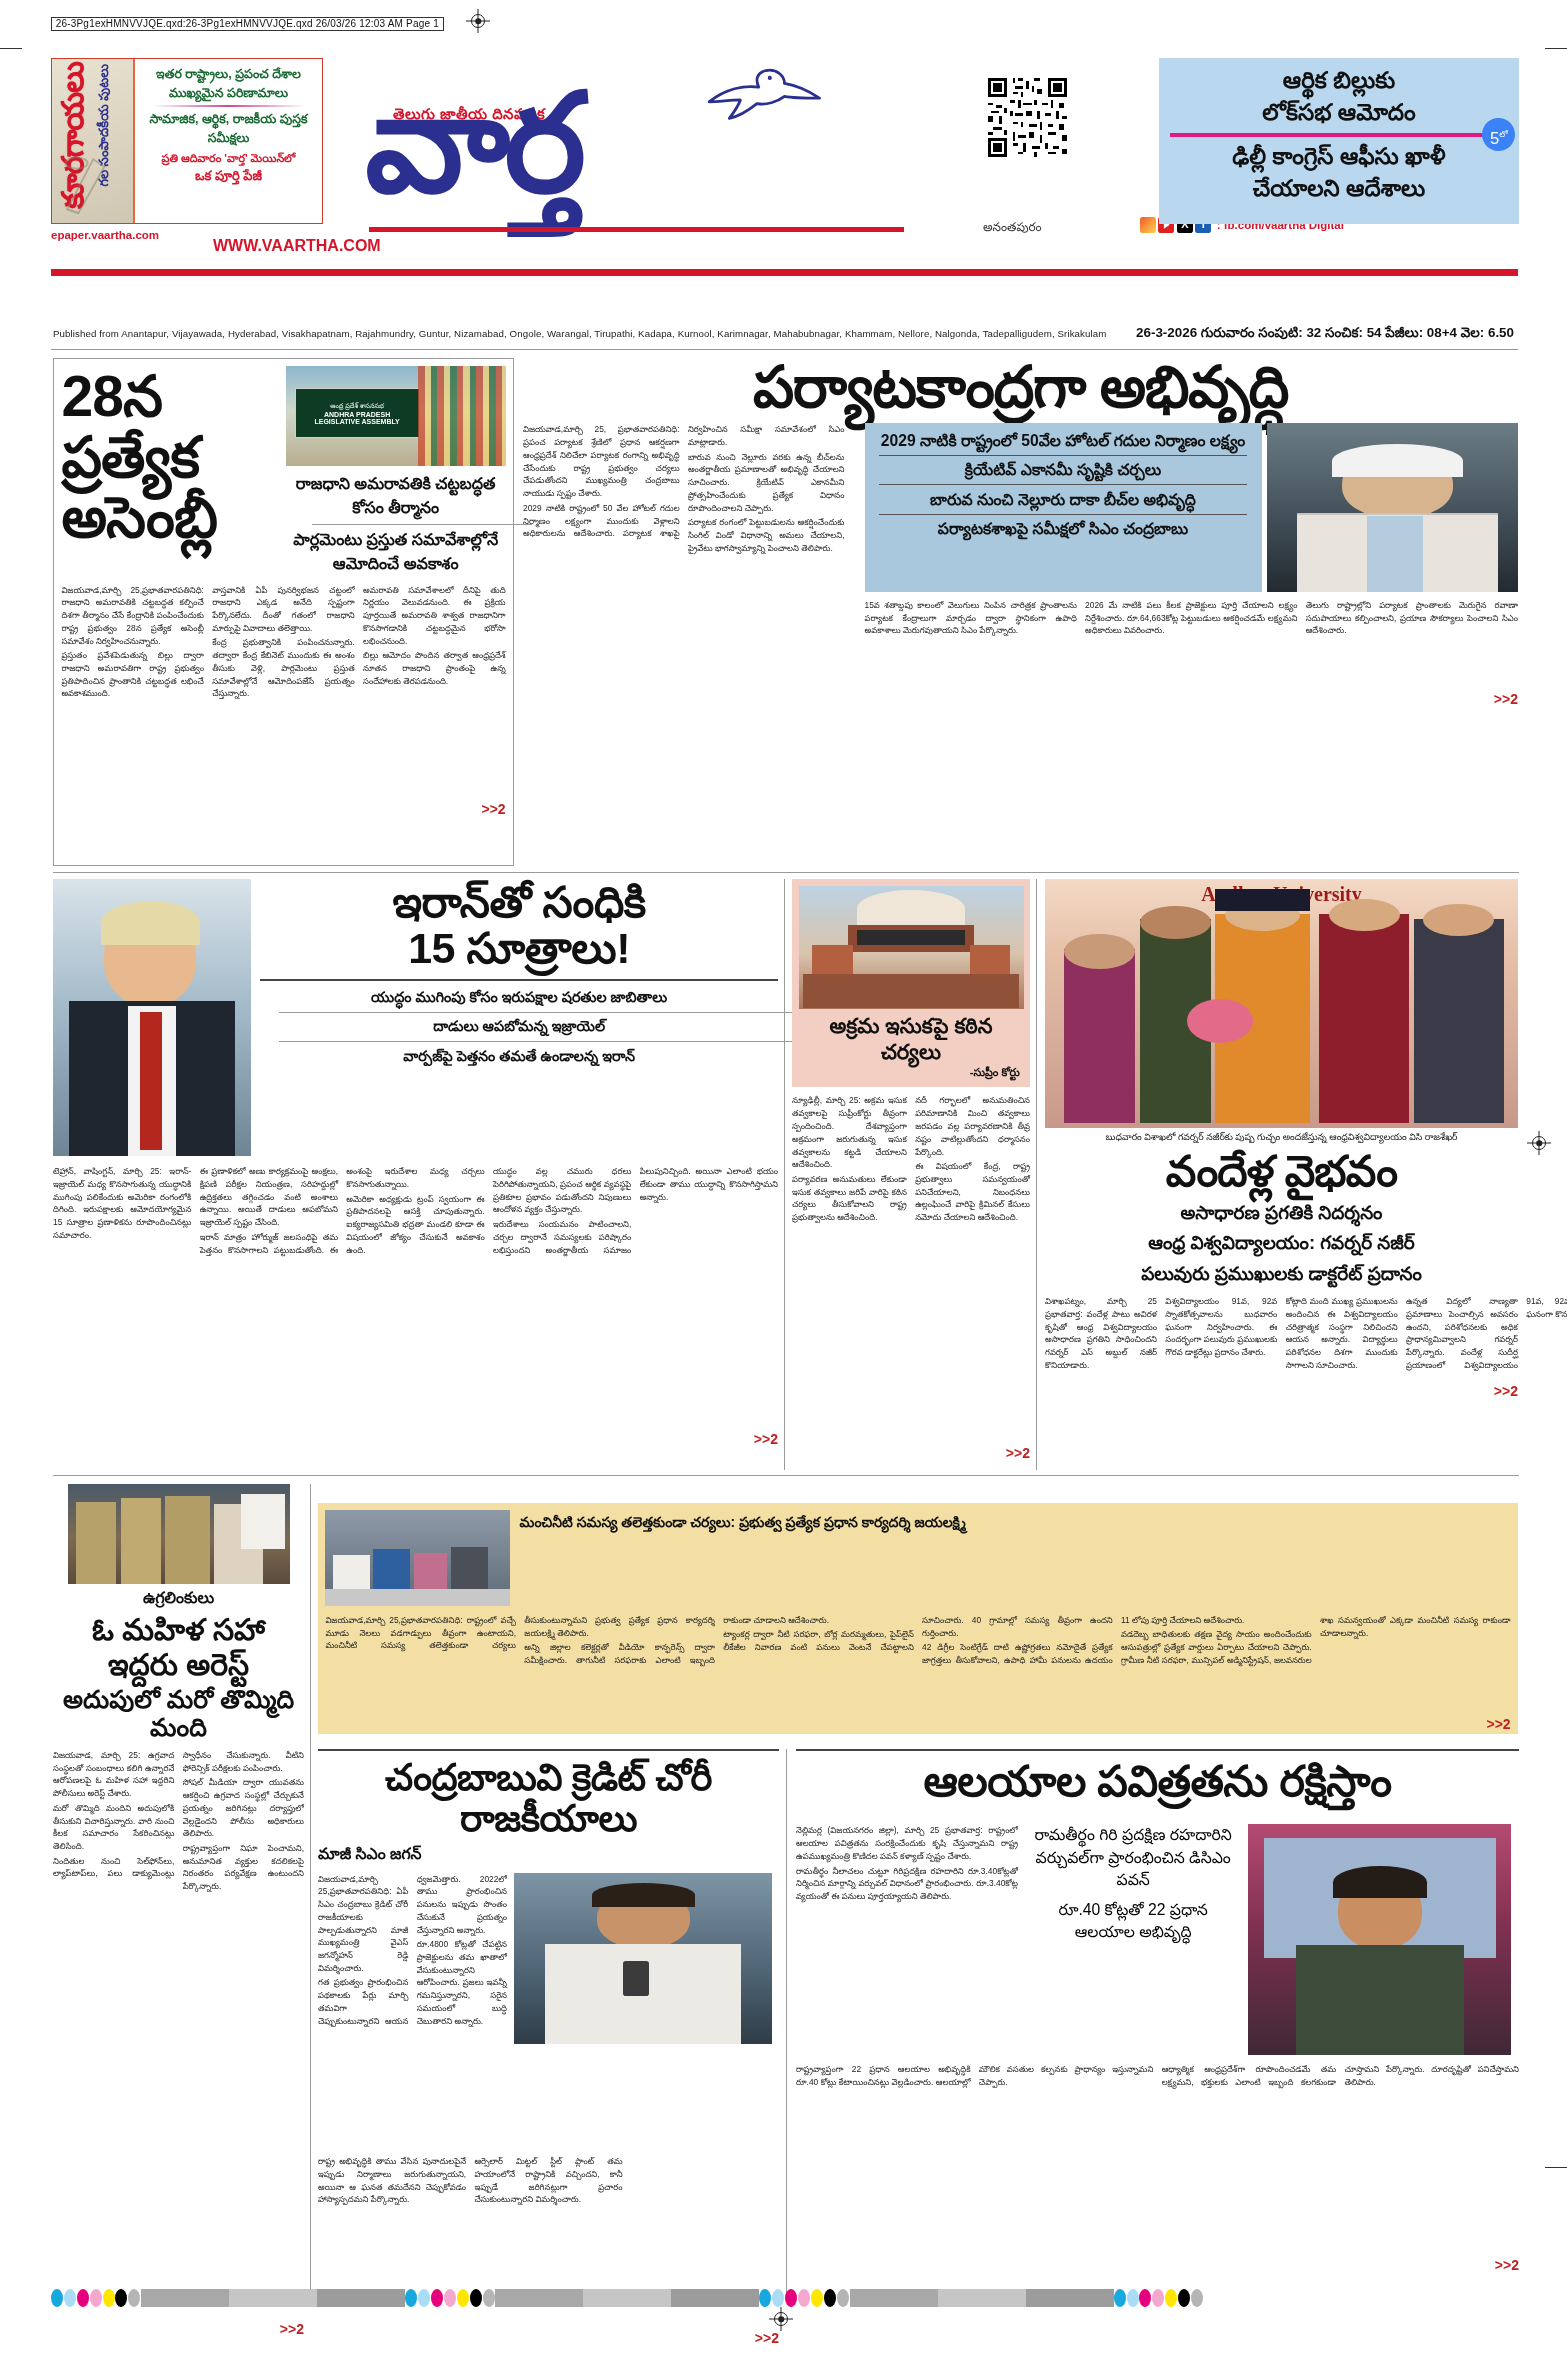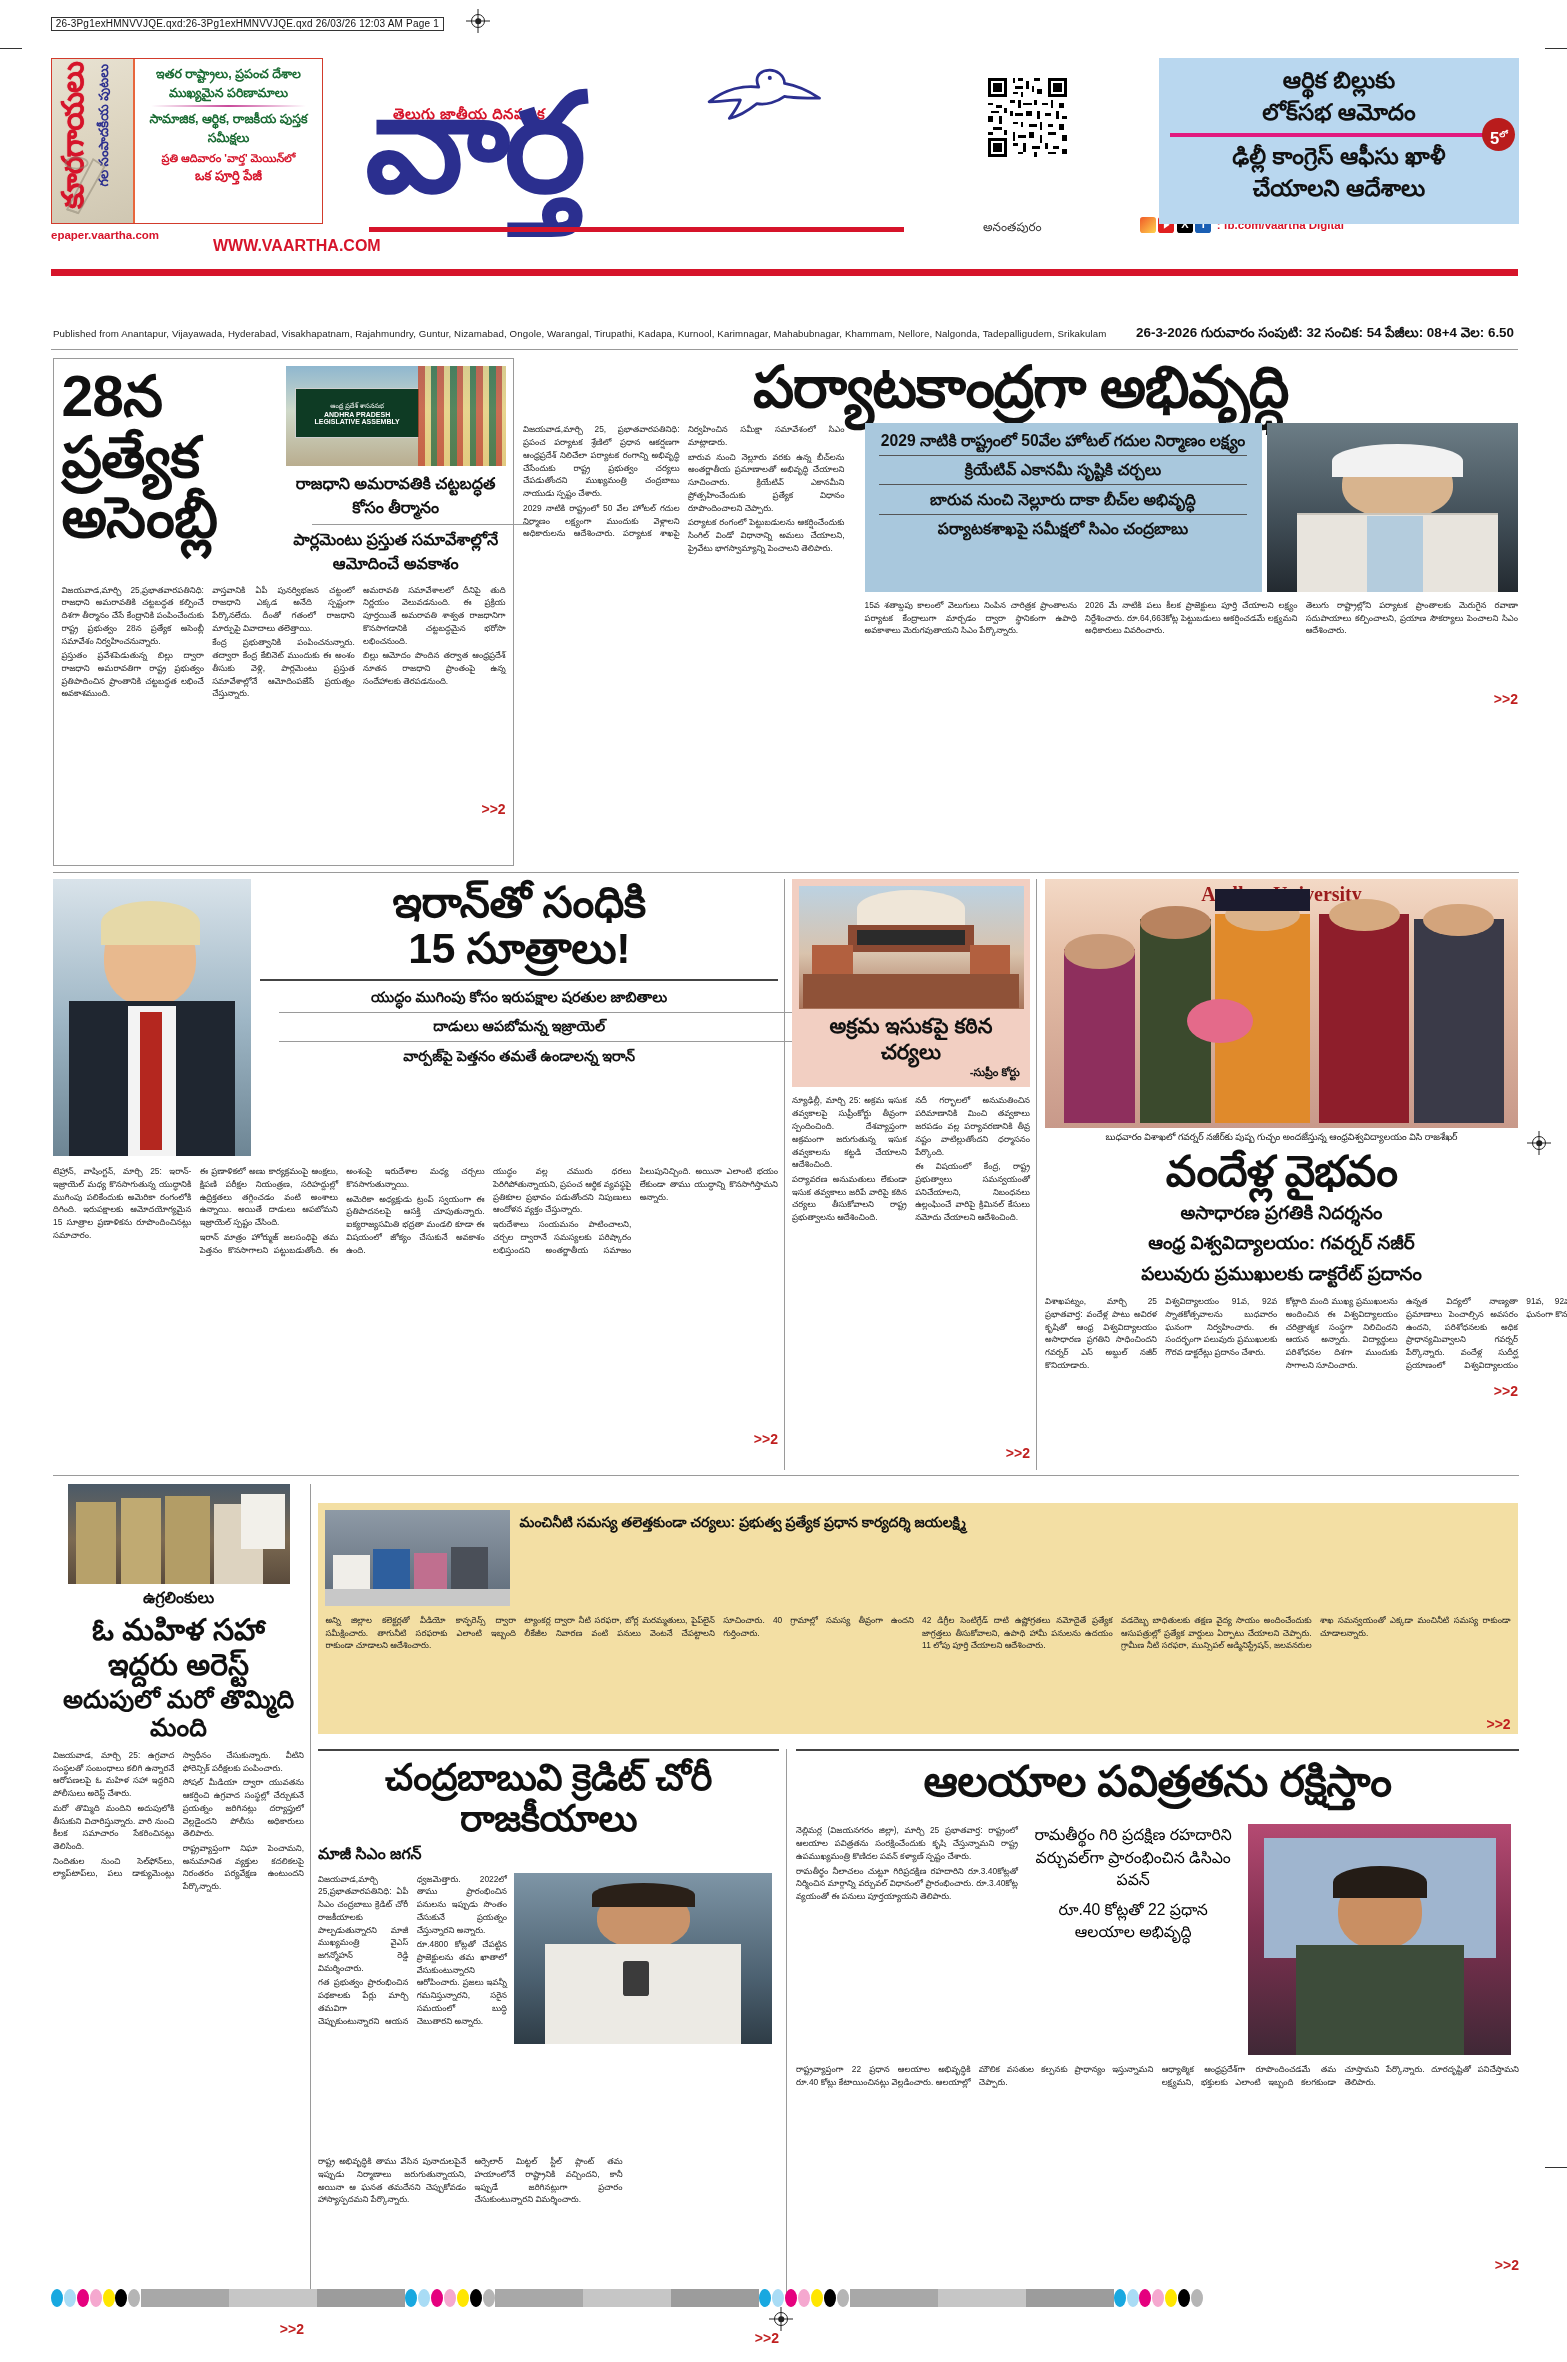--- a/index.html
+++ b/index.html
@@ -75,21 +75,21 @@
   .social .lbl{font-size:11.5px;color:#d6142a;font-weight:bold;margin-left:2.8px;}
 
   .top-right-box{
     position:absolute;left:1108px;top:-7.4px;width:360px;height:166px;background:#b9d7ef;
     text-align:center;padding-top:7.4px;box-sizing:border-box;
   }
   .top-right-box .tl{font-size:23px;font-weight:bold;color:#111;line-height:1.38;}
   .trb-rule{position:relative;height:3.7px;background:#e2197f;margin:4.6px 11px 4.6px 11px;}
   .trb-badge{
     position:absolute;right:-7.4px;top:-14.8px;width:33px;height:33px;border-radius:50%;
-    background:#b91c1c;color:#fff;font-size:16.6px;font-weight:bold;line-height:33px;text-align:center;
+    background:#3b82f6;color:#fff;font-size:16.6px;font-weight:normal;line-height:33px;text-align:center;
   }
   .trb-badge sup{font-size:8.3px;}
 
   .mast-rule{position:absolute;left:51px;top:269px;width:1467px;height:6.5px;background:#d6142a;}
 
   .pubinfo{position:absolute;left:53px;top:328px;font-size:9.7px;color:#222;letter-spacing:0.1px;white-space:nowrap;}
   .dateline{position:absolute;right:53px;top:325px;font-size:13.4px;font-weight:bold;color:#111;white-space:nowrap;}
   .mast-rule2{position:absolute;left:51px;top:349px;width:1467px;height:1.4px;background:#999;}
 
   
@@ -485,20 +485,21 @@
         <div style="position:absolute;left:26%;top:40%;width:20%;height:60%;background:#2e5f9e;"></div>
         <div style="position:absolute;left:48%;top:44%;width:18%;height:56%;background:#c06f8f;"></div>
         <div style="position:absolute;left:68%;top:38%;width:20%;height:62%;background:#4a4f58;"></div>
         <div style="position:absolute;left:0;bottom:0;width:100%;height:18%;background:#c8c8c8;"></div>
       </div>
       <div style="flex:1;">
         <div class="band-sub" style="margin-top:3.7px;">మంచినీటి సమస్య తలెత్తకుండా చర్యలు: ప్రభుత్వ ప్రత్యేక ప్రధాన కార్యదర్శి జయలక్ష్మి</div>
       </div>
     </div>
     <div class="body-col tel" style="margin-top:7.4px;column-count:6;height:102px;">
+      <p>విజయవాడ,మార్చి 25,ప్రభాతవారపతినిధి: రాష్ట్రంలో వచ్చే మూడు నెలలు వడగాడ్పులు తీవ్రంగా ఉంటాయని, మంచినీటి సమస్య తలెత్తకుండా చర్యలు తీసుకుంటున్నామని ప్రభుత్వ ప్రత్యేక ప్రధాన కార్యదర్శి జయలక్ష్మి తెలిపారు.</p>
       <p>అన్ని జిల్లాల కలెక్టర్లతో వీడియో కాన్ఫరెన్స్ ద్వారా సమీక్షించారు. తాగునీటి సరఫరాకు ఎలాంటి ఇబ్బంది రాకుండా చూడాలని ఆదేశించారు.</p>
       <p>ట్యాంకర్ల ద్వారా నీటి సరఫరా, బోర్ల మరమ్మతులు, పైప్‌లైన్ లీకేజీల నివారణ వంటి పనులు వెంటనే చేపట్టాలని సూచించారు. 40 గ్రామాల్లో సమస్య తీవ్రంగా ఉందని గుర్తించారు.</p>
       <p>42 డిగ్రీల సెంటిగ్రేడ్ దాటి ఉష్ణోగ్రతలు నమోదైతే ప్రత్యేక జాగ్రత్తలు తీసుకోవాలని, ఉపాధి హామీ పనులను ఉదయం 11 లోపు పూర్తి చేయాలని ఆదేశించారు.</p>
       <p>వడదెబ్బ బాధితులకు తక్షణ వైద్య సాయం అందించేందుకు ఆసుపత్రుల్లో ప్రత్యేక వార్డులు ఏర్పాటు చేయాలని చెప్పారు. గ్రామీణ నీటి సరఫరా, మున్సిపల్ అడ్మినిస్ట్రేషన్, జలవనరుల శాఖ సమన్వయంతో ఎక్కడా మంచినీటి సమస్య రాకుండా చూడాలన్నారు.</p>
     </div>
     <div style="text-align:right;"><span class="cont">&gt;&gt;<span>2</span></span></div>
   </div>
 
   <div class="blk" style="left:318px;top:1749px;width:461px;height:549px;">
     <div class="hr-med" style="margin-bottom:7.4px;"></div>

